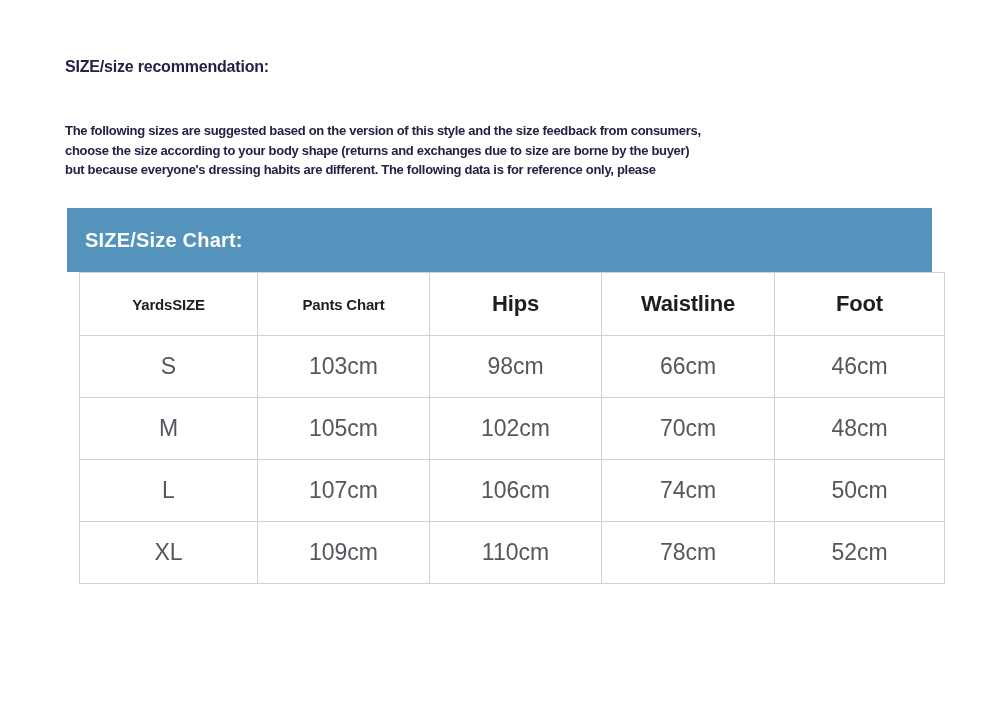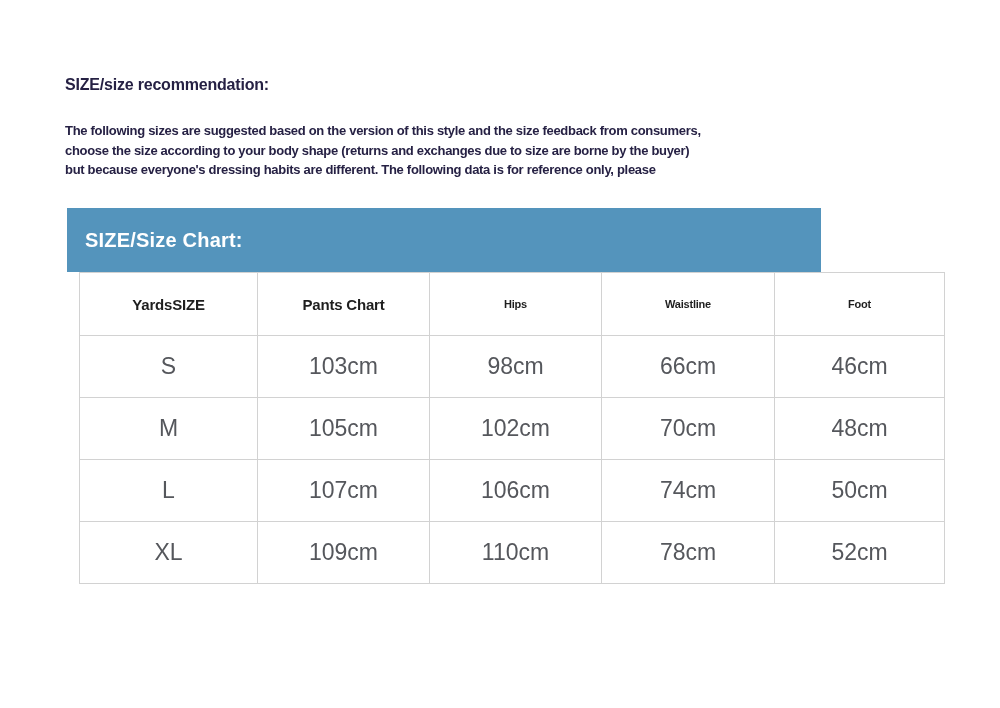--- a/index.html
+++ b/index.html
@@ -11,42 +11,42 @@
     position: relative;
     width: 1000px;
     height: 708px;
     background: #ffffff;
     overflow: hidden;
     font-family: "Liberation Sans", sans-serif;
   }
   .intro-heading {
     position: absolute;
     left: 65px;
-    top: 76px;
+    top: 58px;
     font-size: 16px;
     font-weight: bold;
     color: #262144;
     letter-spacing: -0.2px;
   }
   .intro-body {
     position: absolute;
     left: 65px;
     top: 121px;
     font-size: 13px;
     font-weight: bold;
     color: #262144;
     line-height: 19.5px;
     letter-spacing: -0.3px;
     white-space: nowrap;
   }
   .chart-bar {
     position: absolute;
     left: 67px;
     top: 208px;
-    width: 754px;
+    width: 865px;
     height: 64px;
     background: #5494bc;
     display: flex;
     align-items: center;
   }
   .chart-bar-title {
     color: #ffffff;
     font-size: 20px;
     font-weight: bold;
     padding-left: 18px;
@@ -70,21 +70,21 @@
     padding: 0;
   }
   .size-table th {
     height: 62px;
     color: #1e1e1e;
     font-weight: bold;
     font-size: 15px;
     letter-spacing: -0.2px;
   }
   .size-table th.lg {
-    font-size: 11px;
+    font-size: 22px;
   }
   .size-table td {
     height: 61px;
     color: #55575c;
     font-size: 23px;
     font-weight: 400;
   }
 </style>
 </head>
 <body>

